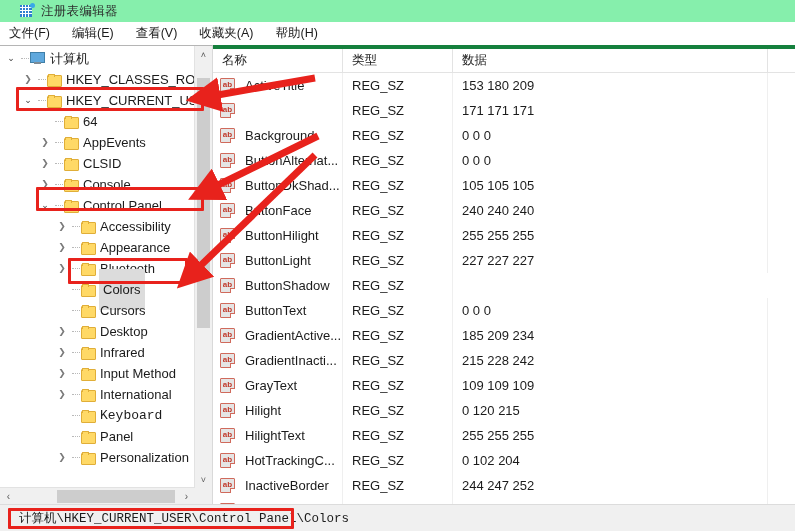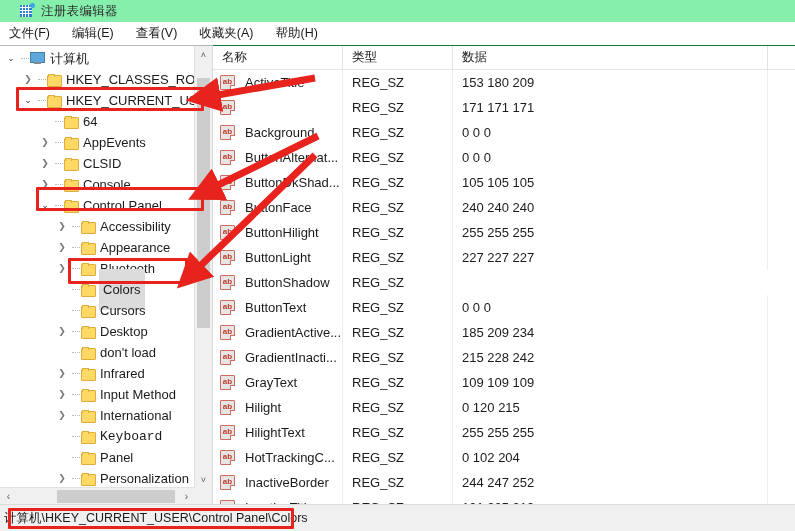--- a/index.html
+++ b/index.html
@@ -55,40 +55,40 @@
   .vscroll{position:absolute;right:0;top:0;width:17px;bottom:17px;background:#f0f0f0;border-left:1px solid #e2e2e2;}
   .vscroll .arrow{height:17px;display:flex;align-items:center;justify-content:center;font-size:9px;color:#5a5a5a;}
   .vscroll .thumb{position:absolute;left:2px;right:2px;top:32px;height:250px;background:#cdcdcd;}
   .hscroll{position:absolute;left:0;right:17px;bottom:0;height:17px;background:#f0f0f0;border-top:1px solid #e2e2e2;display:flex;align-items:center;}
   .hscroll .arrow{width:17px;text-align:center;font-size:10px;color:#5a5a5a;}
   .hscroll .htrack{position:relative;flex:1;height:17px;}
   .hscroll .hthumb{position:absolute;left:40px;top:2px;bottom:2px;width:118px;background:#cdcdcd;}
   .corner{position:absolute;right:0;bottom:0;width:17px;height:17px;background:#f0f0f0;}
 
   
-  .list-pane{position:relative;flex:1;background:#fff;border-top:1px solid #15803d;overflow:hidden;}
+  .list-pane{position:relative;flex:1;background:#fff;border-top:4px solid #15803d;overflow:hidden;}
   .lhead{display:flex;height:23px;align-items:center;border-bottom:1px solid #e3e3e3;background:#fff;}
   .lhead .hc{font-size:12.5px;color:#222;padding-left:9px;height:23px;line-height:23px;
     border-right:1px solid #e3e3e3;box-sizing:border-box;}
   .rows{position:relative;}
   .row{display:flex;height:25px;align-items:center;cursor:default;}
   .cell{height:25px;line-height:25px;font-size:13px;color:#1b1b1b;box-sizing:border-box;
     border-right:1px solid #efefef;padding-left:9px;white-space:nowrap;overflow:hidden;}
   .cell.name{display:flex;align-items:center;padding-left:7px;}
   .abicon{width:13px;height:13px;flex:none;margin-right:10px;position:relative;background:#e5e5e5;
     border:1px solid #d06a5c;border-radius:1px;}
   .abicon span{position:absolute;left:0;right:0;top:-1px;text-align:center;font-size:8px;
     line-height:13px;color:#c0392b;font-weight:bold;font-family:"Liberation Sans",sans-serif;}
   .abicon:after{content:"";position:absolute;right:-1px;bottom:-1px;width:4px;height:4px;
     background:#fff;border-left:1px solid #d06a5c;border-top:1px solid #d06a5c;}
 
   
   .statusbar{position:absolute;left:0;right:0;bottom:0;height:26px;background:#f0f0f0;
     border-top:1px solid #dcdcdc;display:flex;align-items:center;}
-  .status-text{font-size:12.5px;color:#1b1b1b;padding-left:4px;white-space:nowrap;}
+  .status-text{font-size:12.5px;color:#1b1b1b;padding-left:19px;white-space:nowrap;font-family:Liberation Mono, monospace;}
 
   
   .anno{position:absolute;border:3px solid #e8221c;box-sizing:border-box;pointer-events:none;z-index:40;border-radius:1px;}
   .anno-svg{position:absolute;left:0;top:0;width:795px;height:531px;pointer-events:none;z-index:35;}
 </style>
 </head>
 <body>
 
 <div class="app">
 
@@ -189,26 +189,20 @@
               <div class="chev"></div>
               <div class="dots"></div>
               <div class="folder"></div>
               <div class="lbl">Cursors</div>
             </div>
             <div class="node" style="padding-left: 55px;">
               <div class="chev">❯</div>
               <div class="dots"></div>
               <div class="folder"></div>
               <div class="lbl">Desktop</div>
-            </div>
-            <div class="node" style="padding-left: 55px;">
-              <div class="chev"></div>
-              <div class="dots"></div>
-              <div class="folder"></div>
-              <div class="lbl">don't load</div>
             </div>
             <div class="node" style="padding-left: 55px;">
               <div class="chev">❯</div>
               <div class="dots"></div>
               <div class="folder"></div>
               <div class="lbl">Infrared</div>
             </div>
             <div class="node" style="padding-left: 55px;">
               <div class="chev">❯</div>
               <div class="dots"></div>

